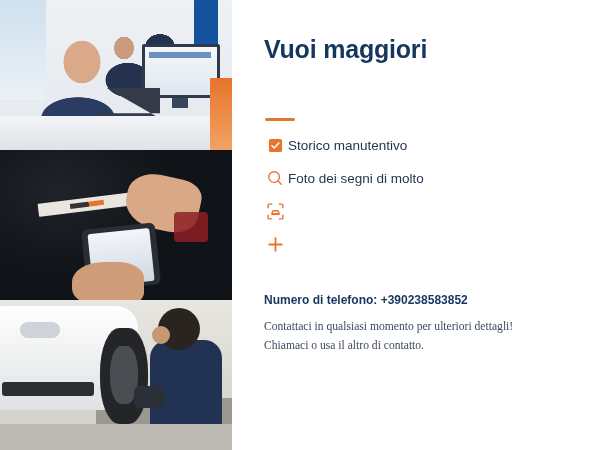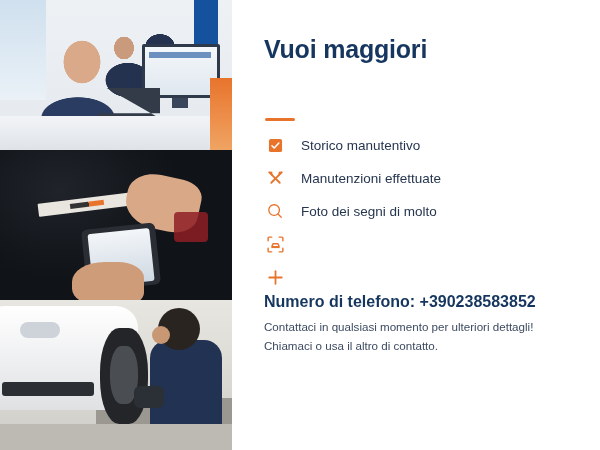--- a/index.html
+++ b/index.html
@@ -60,26 +60,26 @@
   .p3 .bench{position:absolute;left:96px;bottom:18px;width:136px;height:34px;background:#9b9892;}
 
   
   .content{position:relative;flex:1;height:450px;padding:12px;background:#fff;}
 
   .h1{position:absolute;left:32px;top:34px;width:230px;
       font-size:25px;line-height:1.26;font-weight:bold;color:#16365f;letter-spacing:-.2px;}
   .rule{position:absolute;left:33px;top:118px;width:30px;height:3px;background:#e8742c;border-radius:2px;}
 
   .list{position:absolute;left:30px;top:131px;width:300px;}
-  .li{display:flex;align-items:center;height:28px;margin-bottom:5px;gap:13px;}
+  .li{display:flex;align-items:center;height:28px;margin-bottom:5px;}
   .li .ico{width:26px;flex:0 0 26px;display:flex;align-items:center;justify-content:center;color:#e8742c;}
   .li .lbl{font-size:13.5px;color:#26364f;}
 
-  .phone-line{position:absolute;left:32px;top:293px;font-size:16px;font-weight:bold;color:#16365f;white-space:nowrap;}
-  .sub{position:absolute;left:32px;top:318px;font-size:11.6px;line-height:1.62;color:#3d4a60;white-space:nowrap;}
+  .phone-line{position:absolute;left:32px;top:293px;font-size:12px;font-weight:bold;color:#16365f;white-space:nowrap;}
+  .sub{position:absolute;left:32px;top:318px;font-size:11.6px;line-height:1.62;color:#3d4a60;white-space:nowrap;font-family:Liberation Serif, serif;}
 </style>
 </head>
 <body>
 
 <div class="poster">
 
   <div class="photos">
     <div class="photo p1">
       <div class="win"></div>
       <div class="banner"></div>
@@ -126,31 +126,20 @@
       <div class="li">
         <span class="ico">
           <svg width="15" height="15" viewBox="0 0 16 16">
               <rect x="1" y="1" width="14" height="14" rx="2" fill="#e8742c"></rect>
               <path d="M4.2 8.2l2.4 2.4 5-5.2" stroke="#fff" stroke-width="1.6" fill="none" stroke-linecap="round" stroke-linejoin="round"></path>
             </svg>
         </span>
         <span class="lbl">Storico manutentivo</span>
       </div>
 
-      <div class="li">
-        <span class="ico">
-          <svg width="17" height="17" viewBox="0 0 18 18" stroke="#e8742c" stroke-width="1.9" fill="none" stroke-linecap="round">
-            <path d="M3 3l10.5 10.5"></path>
-              <path d="M15 3L4.5 13.5"></path>
-            <path d="M2.4 2.4l2.3.3.3 2.3"></path>
-              <path d="M15.6 2.4l-2.3.3-.3 2.3"></path>
-          </svg>
-        </span>
-        <span class="lbl">Manutenzioni effettuate</span>
-      </div>
 
       <div class="li">
         <span class="ico">
           <svg width="16" height="16" viewBox="0 0 18 18" stroke="#e8742c" stroke-width="1.5" fill="none">
             <circle cx="8" cy="8" r="6"></circle>
               <path d="M12.4 12.4L16 16" stroke-linecap="round"></path>
           </svg>
         </span>
         <span class="lbl">Foto dei segni di molto</span>
       </div>

